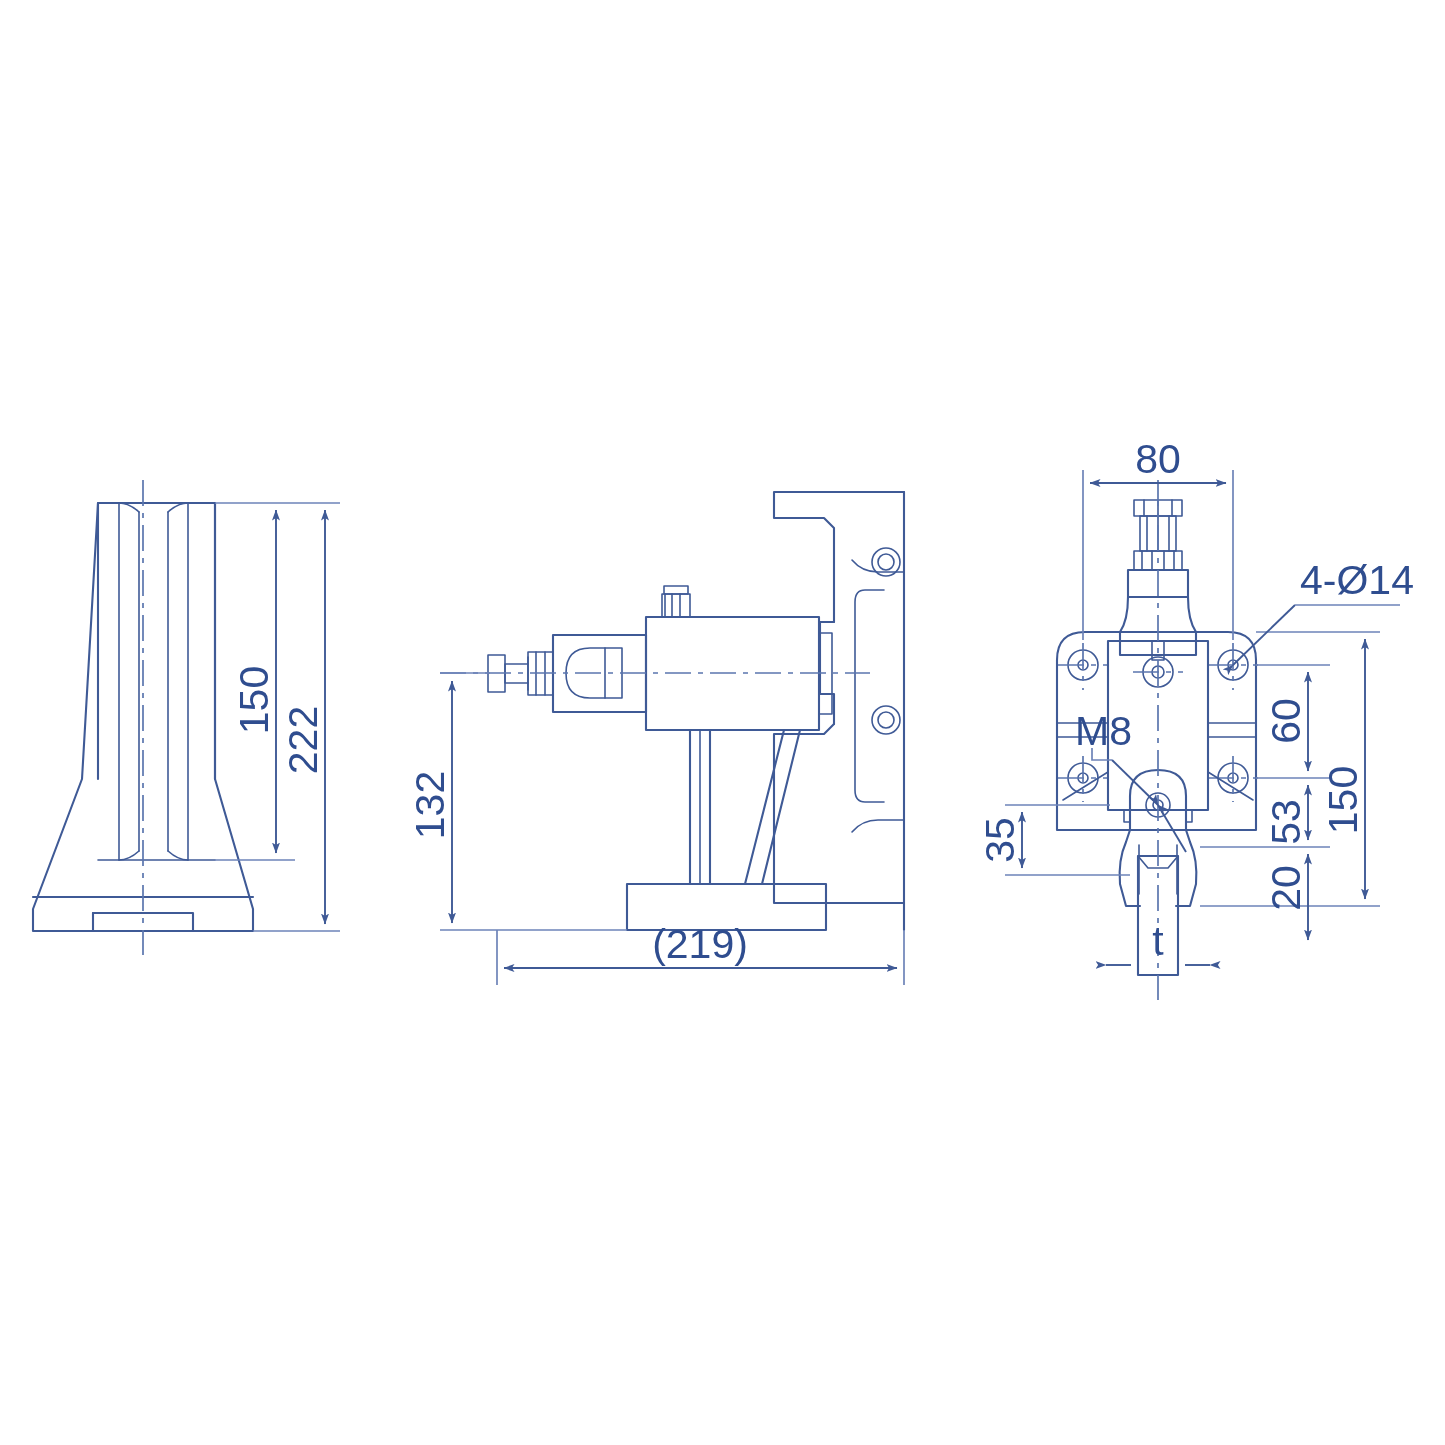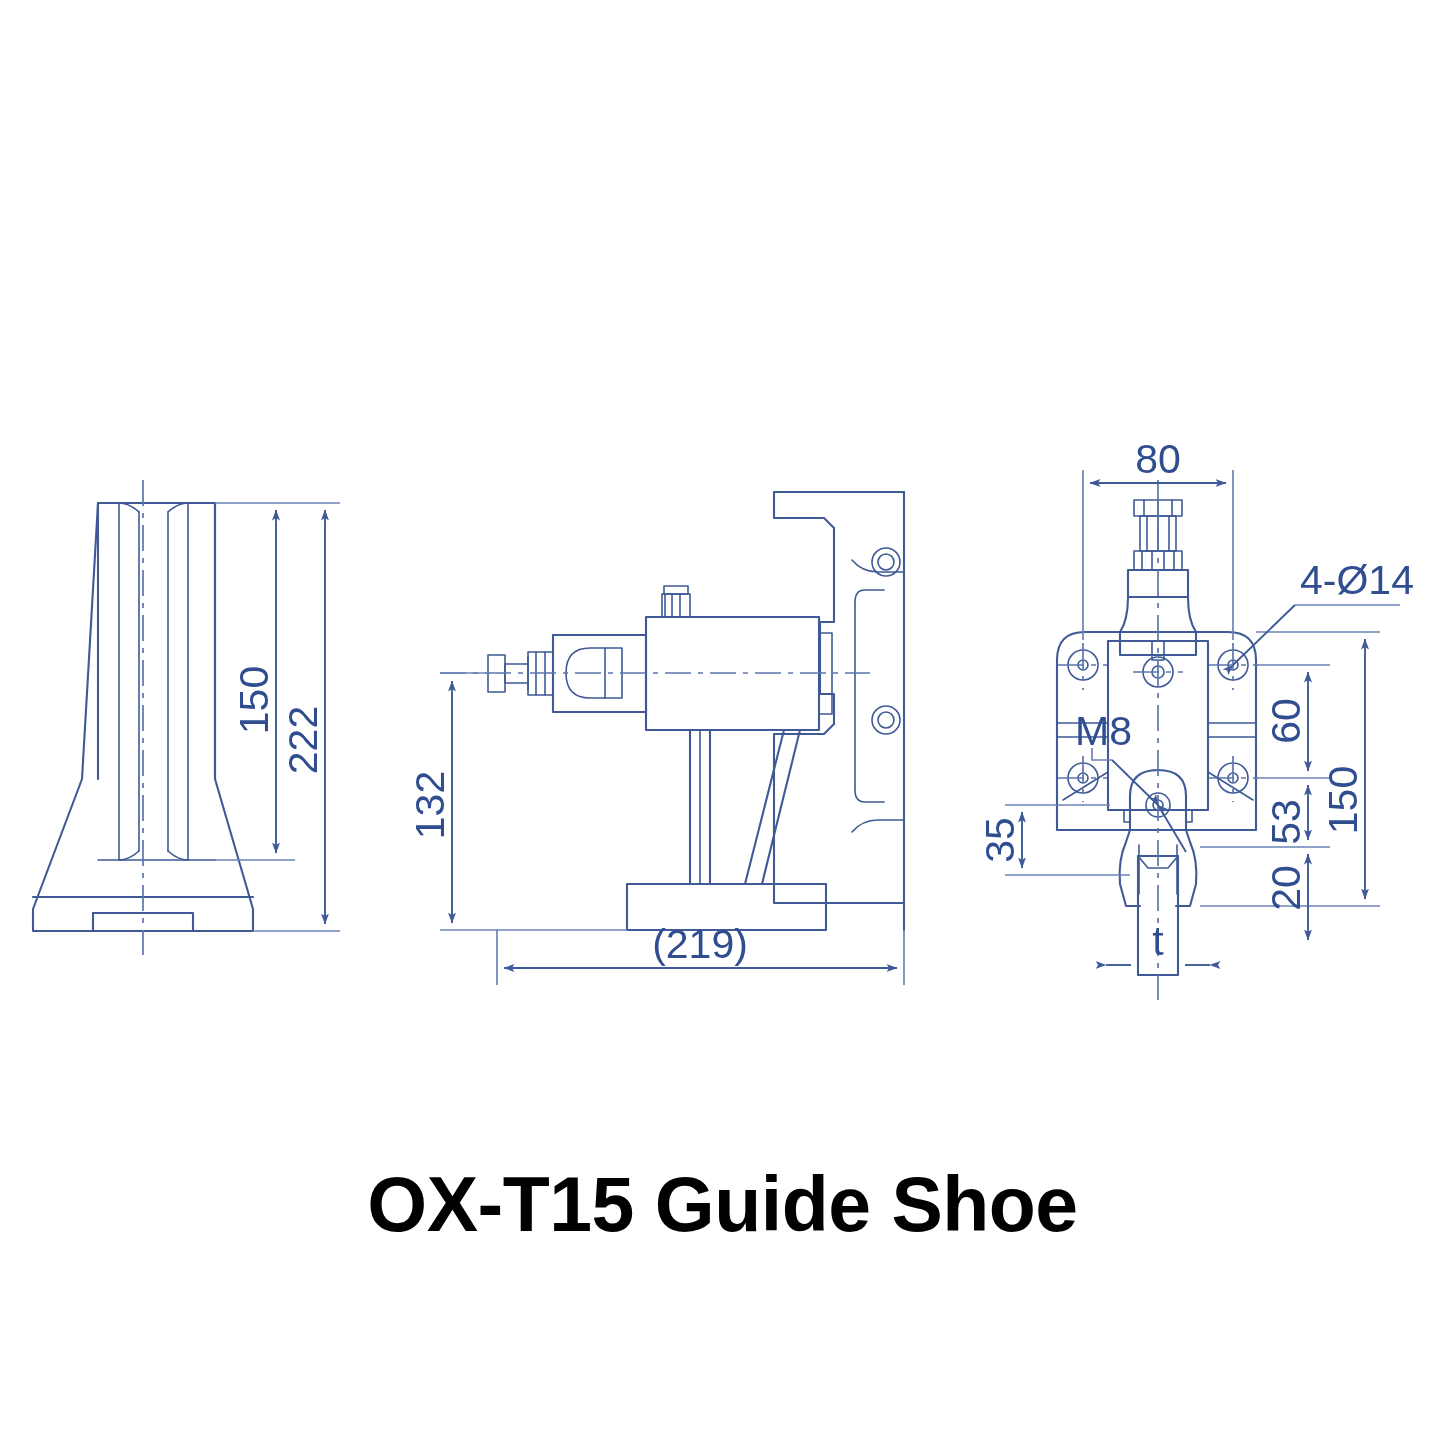--- a/index.html
+++ b/index.html
@@ -259,16 +259,15 @@
       <text class="ctxt" x="1300" y="594">4-Ø14</text>
 
       <path class="dimL" d="M1158 805 L1112 760" marker-start="url(#arrHead)"></path>
       <path class="dimL" d="M1158 805 L1186 852" marker-start="url(#arrHead)"></path>
       <path class="ext" d="M1112 760 L1092 760 L1092 748"></path>
       <text class="ctxt" x="1075" y="745">M8</text>
     </g>
   </svg>
 
   <div class="caption-block">
-    <span class="caption-line">OX-T15 Guide Shoe</span>
   </div>
 
 </div>
 
 </body></html>

